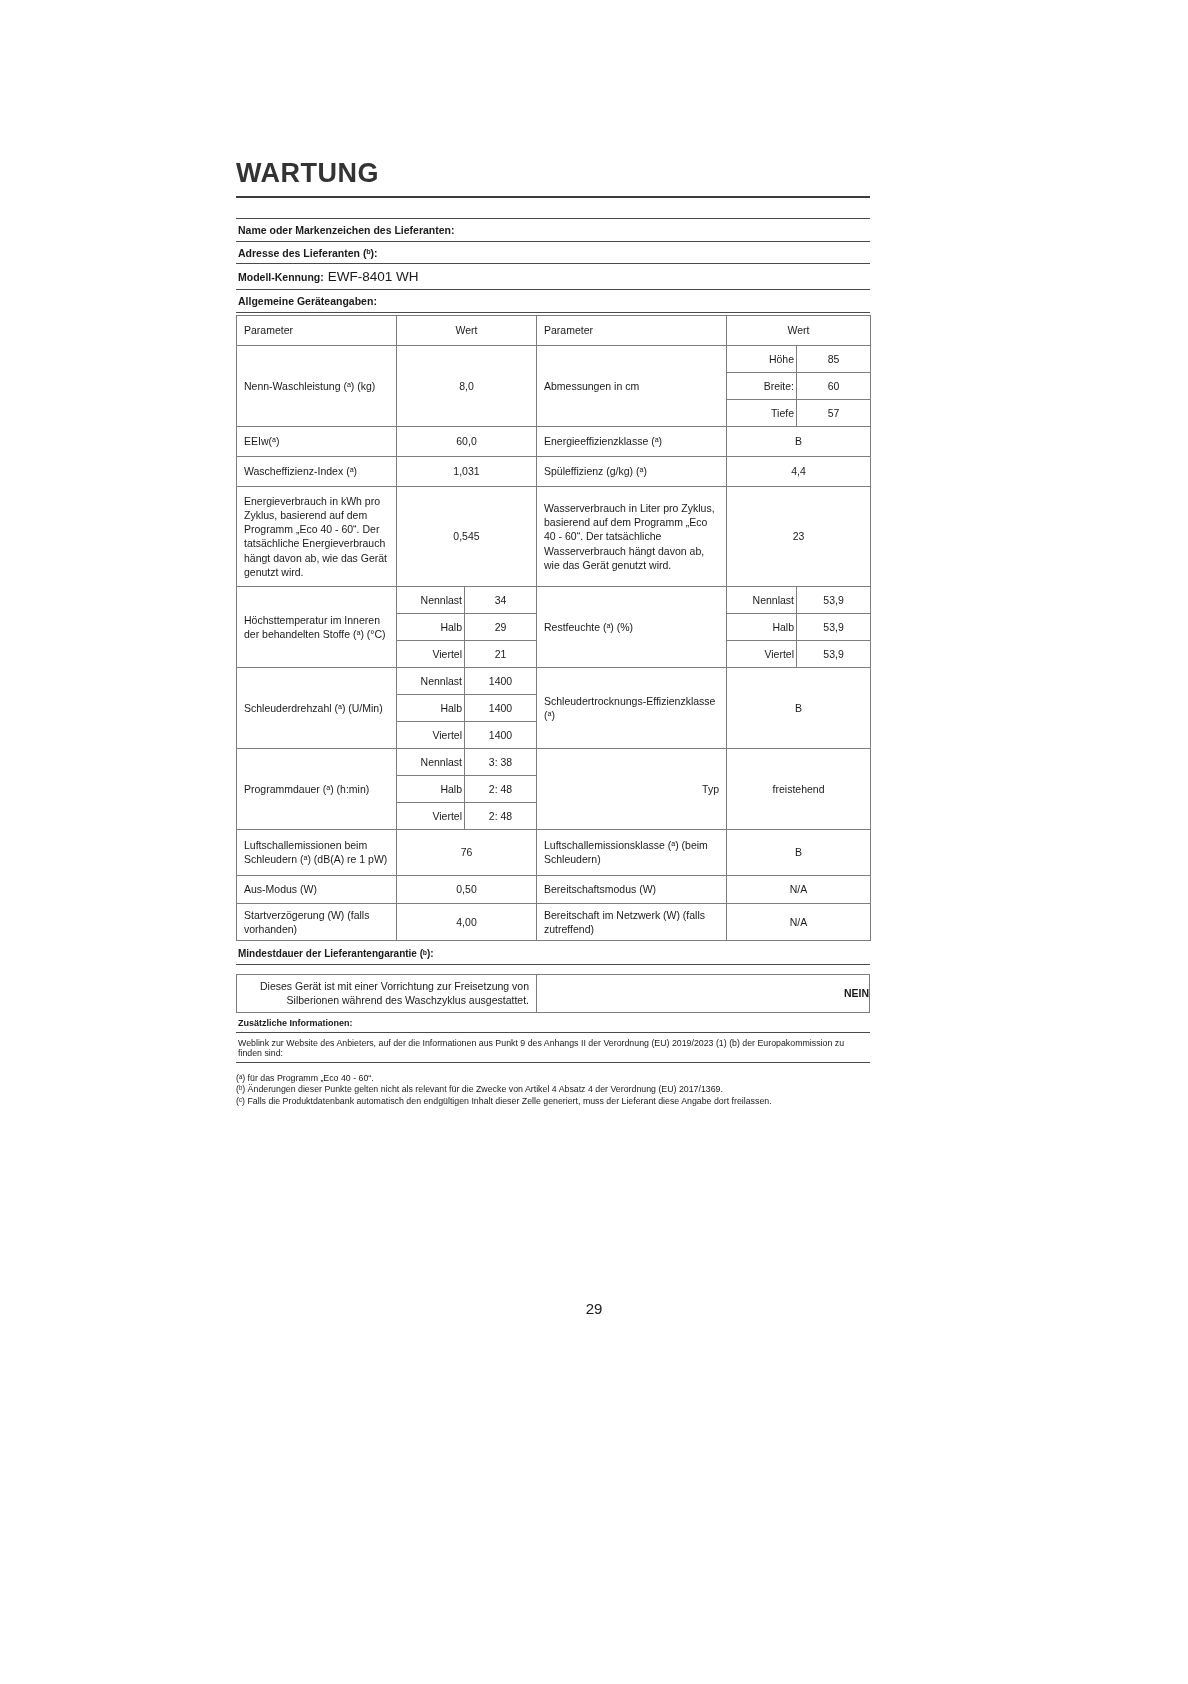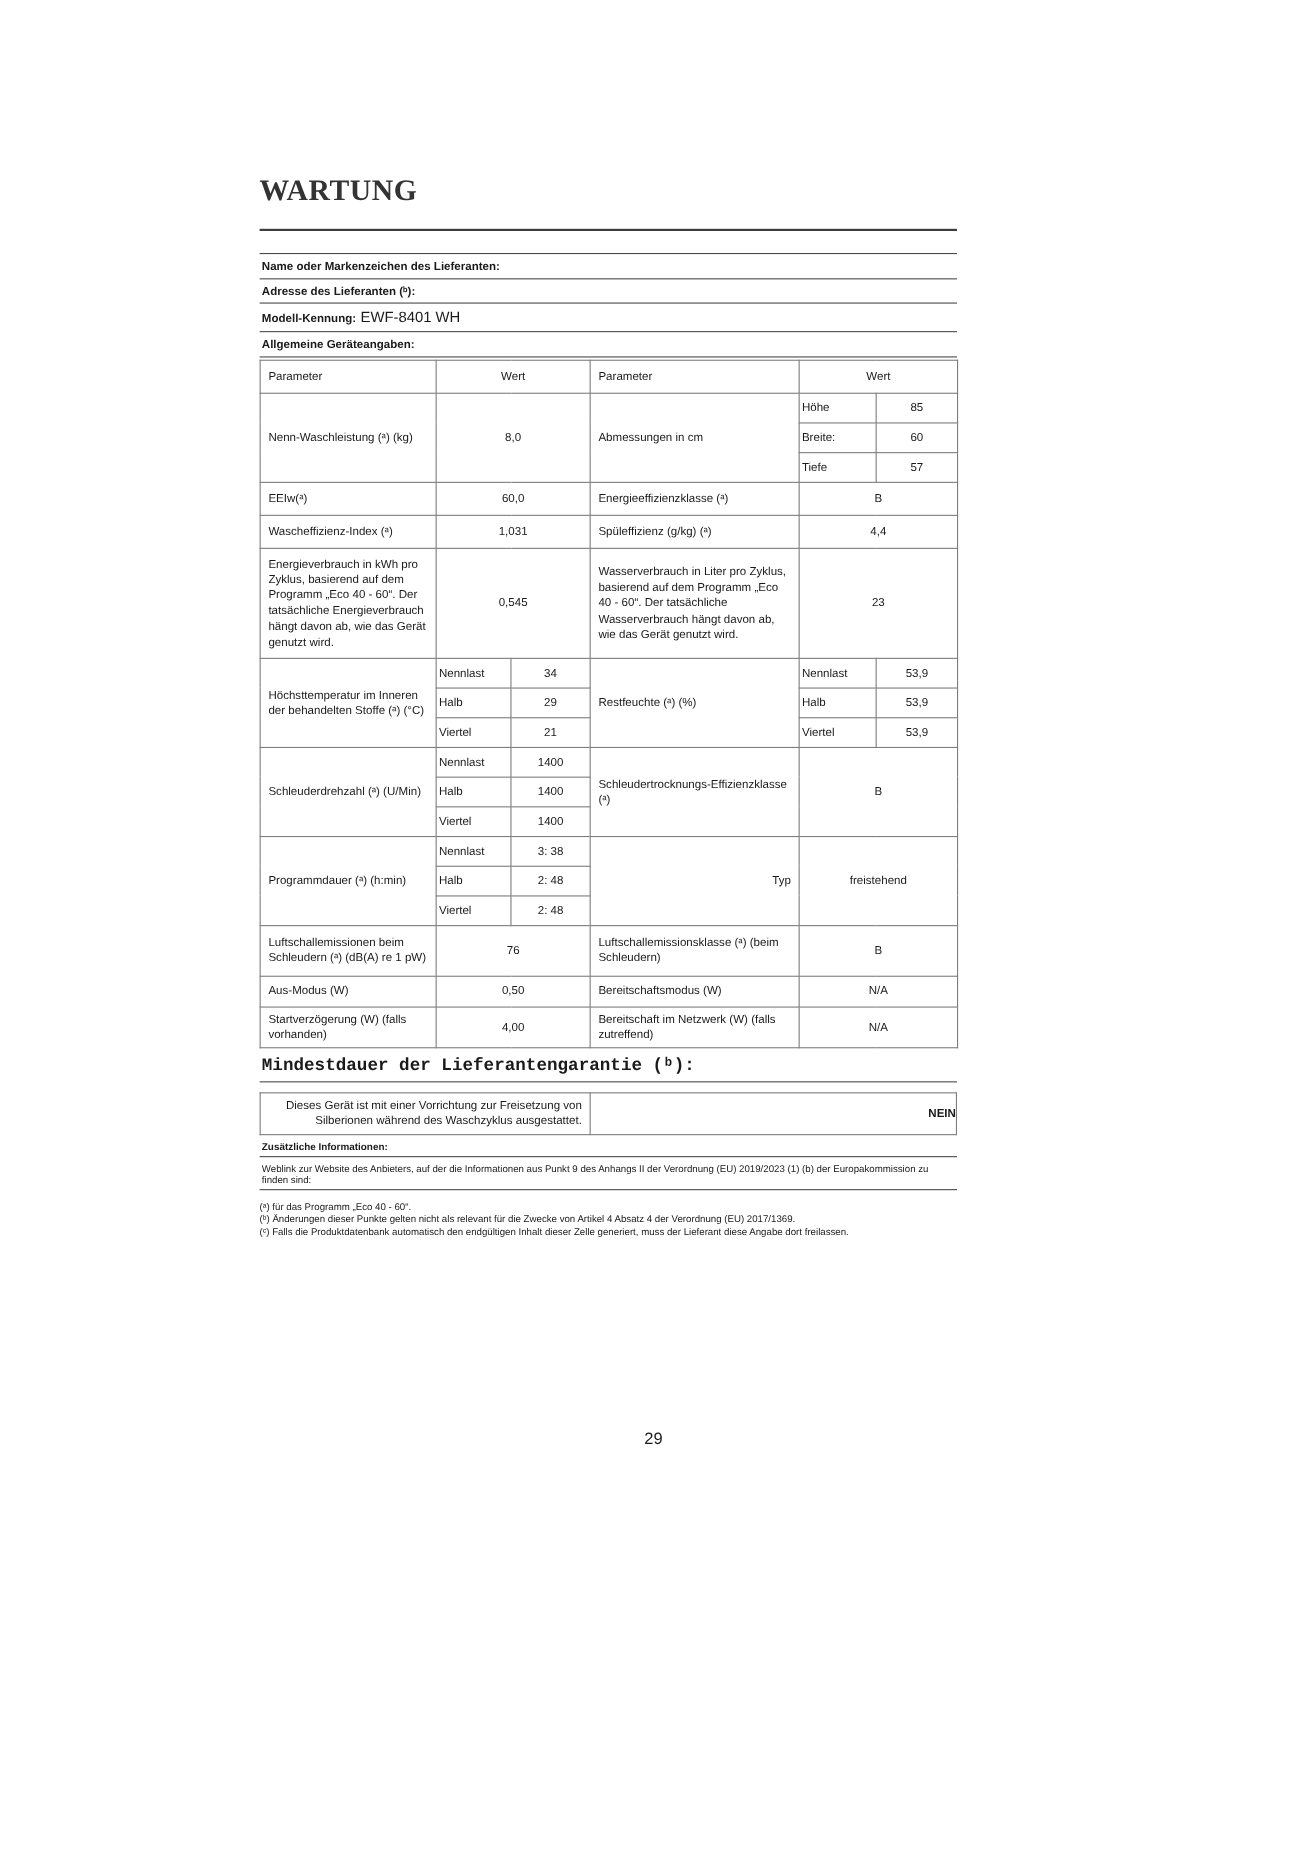--- a/index.html
+++ b/index.html
@@ -6,50 +6,50 @@
   html, body { background:#ffffff; }
   body {
     width:1188px; height:1684px; position:relative;
     font-family:"Liberation Sans","DejaVu Sans",sans-serif;
     color:#1a1a1a;
   }
   .content { position:absolute; left:236px; top:158px; width:634px; }
 
   .title {
     font-size:27px; font-weight:bold; color:#333333; letter-spacing:0.5px;
-    padding-bottom:19px; border-bottom:2px solid #3c3c3c;font-family:Liberation Serif, serif;
+    padding-bottom:7px; border-bottom:2px solid #3c3c3c;
   }
 
   .supplier-block { margin-top:20px; border-top:1px solid #4a4a4a; }
   .supplier-row {
     border-bottom:1px solid #4a4a4a;
     padding:5px 2px 4px 2px;
     font-size:10.5px; font-weight:bold; line-height:1.2;
   }
   .model-value { font-weight:normal; font-size:13.5px; margin-left:4px; }
 
   table.device { border-collapse:collapse; width:634px; margin-top:2px; table-layout:fixed; }
   table.device td {
     border:1px solid #7d7d7d; font-size:10.5px; line-height:1.35;
     vertical-align:middle; overflow:hidden;
   }
   td.param { text-align:left; padding:4px 7px; }
   td.val { text-align:center; padding:2px; }
-  td.sublabel { text-align:left; padding:2px; }
+  td.sublabel { text-align:right; padding:2px; }
   td.sm { font-size:8.5px; }
   tr.trh30 { height:30px; }
   tr.trh27 { height:27px; }
   tr.trh100 { height:100px; }
   tr.trh46 { height:46px; }
   tr.trh28 { height:28px; }
   tr.trh36 { height:36px; }
 
   .warranty-row {
     border-bottom:1px solid #4a4a4a;
-    padding:7px 2px 5px 2px; font-size:16px; font-weight:bold;font-family:Liberation Mono, monospace;
+    padding:7px 2px 5px 2px; font-size:10px; font-weight:bold;
   }
 
   table.silver { border-collapse:collapse; width:634px; margin-top:9px; }
   table.silver td { border:1px solid #7d7d7d; font-size:10.5px; line-height:1.35; }
   td.silver-left { width:300px; padding:4px 7px;text-align:right; }
   td.silver-right { text-align:right; font-size:10px; font-weight:bold; }
 
   .additional-row {
     border-bottom:1px solid #4a4a4a;
     padding:5px 2px 4px 2px; font-size:9px; font-weight:bold;

